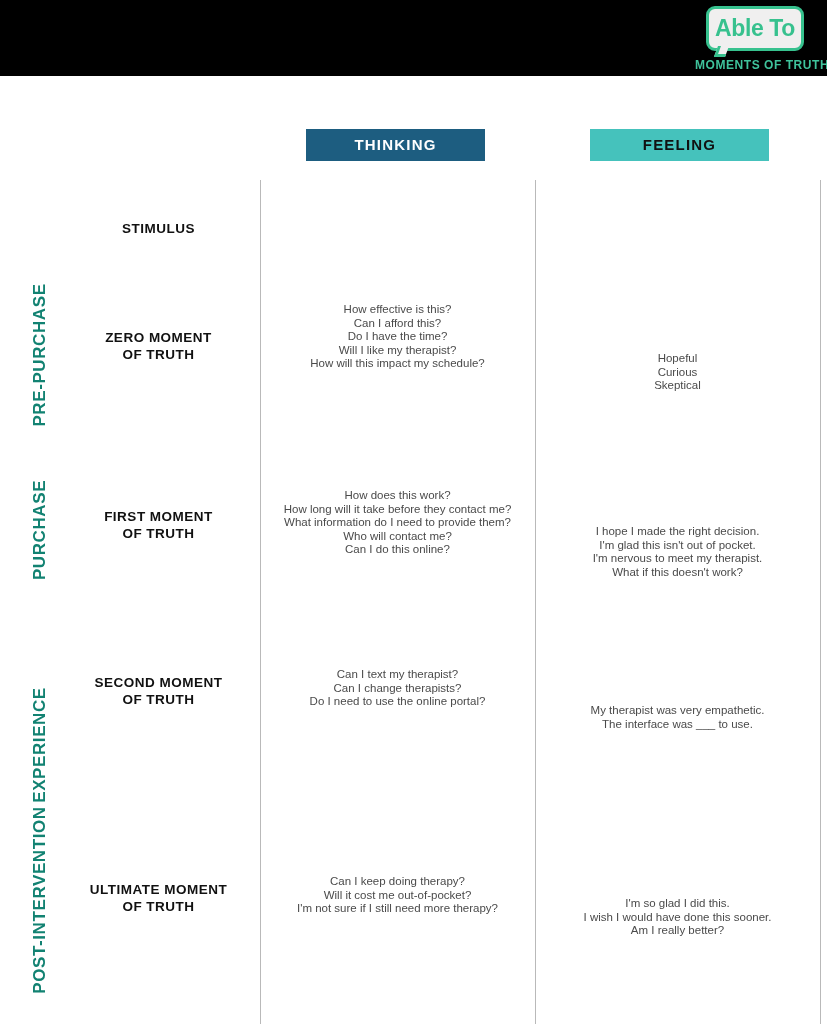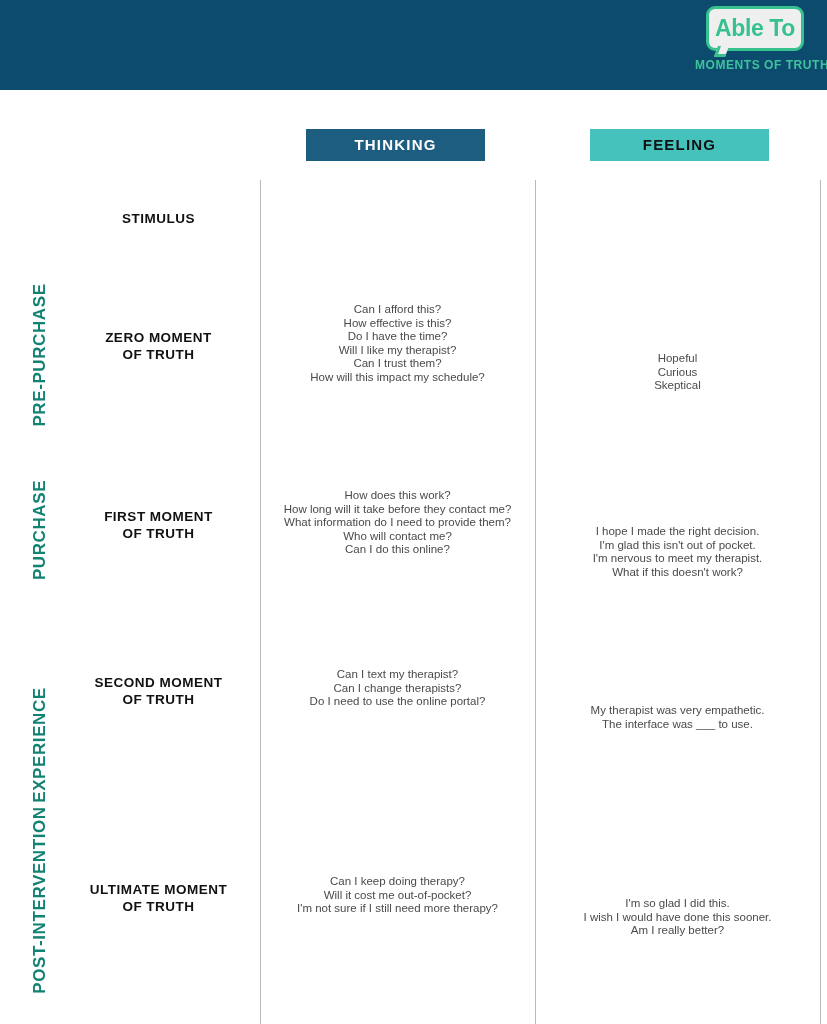--- a/index.html
+++ b/index.html
@@ -16,22 +16,22 @@
     width: 827px;
     height: 1024px;
     overflow: hidden;
     background: #ffffff;
   }
 
   
   #header-band {
     position: absolute;
     left: 0; top: 0;
-    width: 827px; height: 90px;
-    background: #0c4a6e;
+    width: 827px; height: 76px;
+    background: #000000;
   }
   #logo-block {
     position: absolute;
     right: 12px;
     top: 6px;
     width: 120px;
     text-align: center;
   }
   .logo-bubble {
     position: relative;
@@ -166,21 +166,21 @@
 
   <div class="divider" id="divider-1"></div>
   <div class="divider" id="divider-2"></div>
   <div class="divider" id="divider-3"></div>
 
   <div class="stage-label" style="top: 455px; left: 30px; margin-top: 0px;">PRE-PURCHASE</div>
   <div class="stage-label" style="top: 630px; left: 30px; margin-top: 0px;">PURCHASE</div>
   <div class="stage-label" style="top: 845px; left: 30px; margin-top: 0px;">EXPERIENCE</div>
   <div class="stage-label" style="top: 1000px; left: 30px; margin-top: 0px;">POST-INTERVENTION</div>
 
-  <div class="row-label" style="top:210px;">
+  <div class="row-label" style="top:220px;">
     <div>STIMULUS</div>
   </div>
 
   <div class="row-label" style="top:329px;">
     <div>ZERO MOMENT</div>
     <div>OF TRUTH</div>
   </div>
 
   <div class="row-label" style="top:508px;">
     <div>FIRST MOMENT</div>
@@ -191,25 +191,24 @@
     <div>SECOND MOMENT</div>
     <div>OF TRUTH</div>
   </div>
 
   <div class="row-label" style="top:881px;">
     <div>ULTIMATE MOMENT</div>
     <div>OF TRUTH</div>
   </div>
 
   <div class="cell cell-thinking" style="top:303px;">
+      <div>How effective is this?</div>
       <div>Can I afford this?</div>
-      <div>How effective is this?</div>
       <div>Do I have the time?</div>
       <div>Will I like my therapist?</div>
-      <div>Can I trust them?</div>
       <div>How will this impact my schedule?</div>
     </div>
   <div class="cell cell-feeling" style="top:323px;">
       <div>Hopeful</div>
       <div>Curious</div>
       <div>Skeptical</div>
     </div>
 
   <div class="cell cell-thinking" style="top:489px;">
       <div>How does this work?</div>

